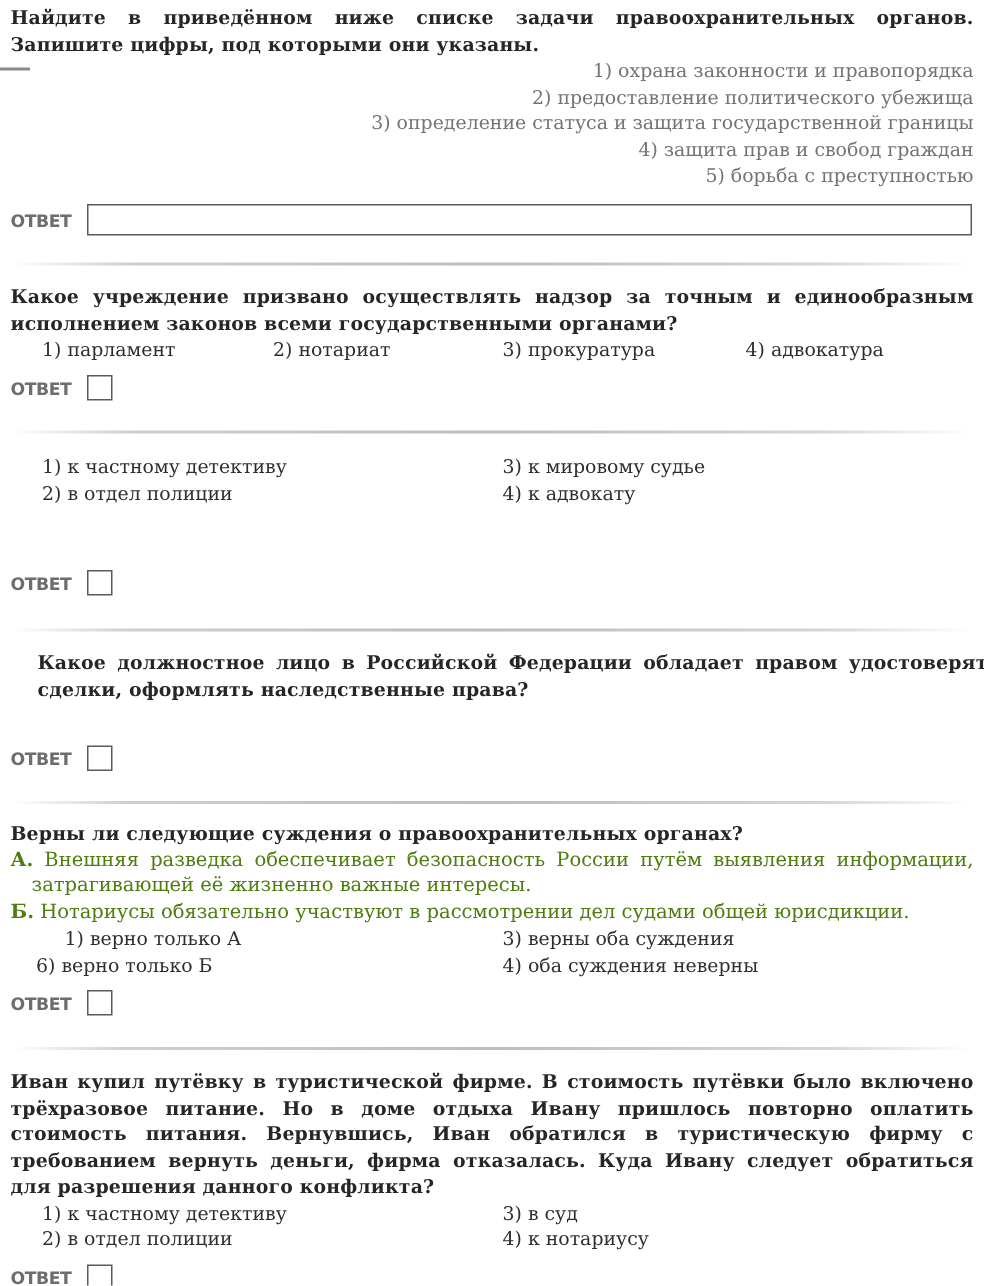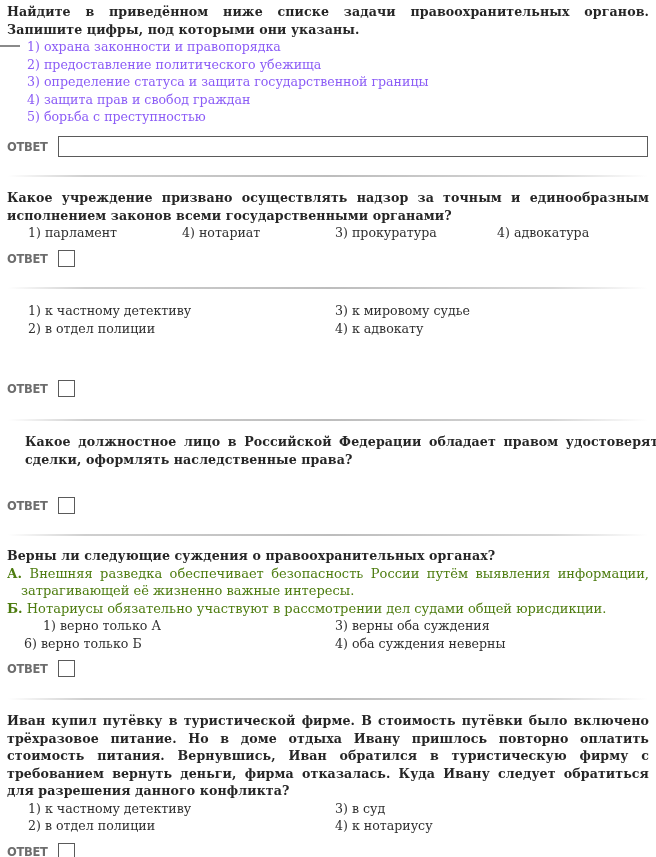--- a/index.html
+++ b/index.html
@@ -41,22 +41,23 @@
       color: #2e2e2e;
     }
     .opt {
       position: absolute;
       white-space: nowrap;
     }
     .list-opt {
       font-size: 12.6px;
       line-height: 17.5px;
       padding-left: 20px;
-      color: #8b5cf6;
+      color: #737373;
       white-space: nowrap;
+      text-align: right;
     }
     .stmt {
       font-size: 13px;
       line-height: 17.5px;
       color: #4d7c0f;
       text-align: justify;
       padding-left: 14px;
       text-indent: -14px;
     }
     .stmt .mark {
@@ -125,21 +126,21 @@
   <div class="answer-row" style="top:136px;">
     <span class="answer-label">ОТВЕТ</span>
     <div class="answer-long"></div>
   </div>
   <div class="sep" style="top:175px;"></div>
 
   <div class="task" style="top:189px;">
     <p class="q-text">Какое учреждение призвано осуществлять надзор за точным и единообразным исполнением законов всеми государственными органами?</p>
     <div class="opts" style="height:18px;">
       <span class="opt" style="left:21px;">1) парламент</span>
-      <span class="opt" style="left:175px;">4) нотариат</span>
+      <span class="opt" style="left:175px;">2) нотариат</span>
       <span class="opt" style="left:328px;">3) прокуратура</span>
       <span class="opt" style="left:490px;">4) адвокатура</span>
     </div>
   </div>
   <div class="answer-row" style="top:250px;">
     <span class="answer-label">ОТВЕТ</span>
     <div class="answer-box"></div>
   </div>
   <div class="sep" style="top:287px;"></div>
 

